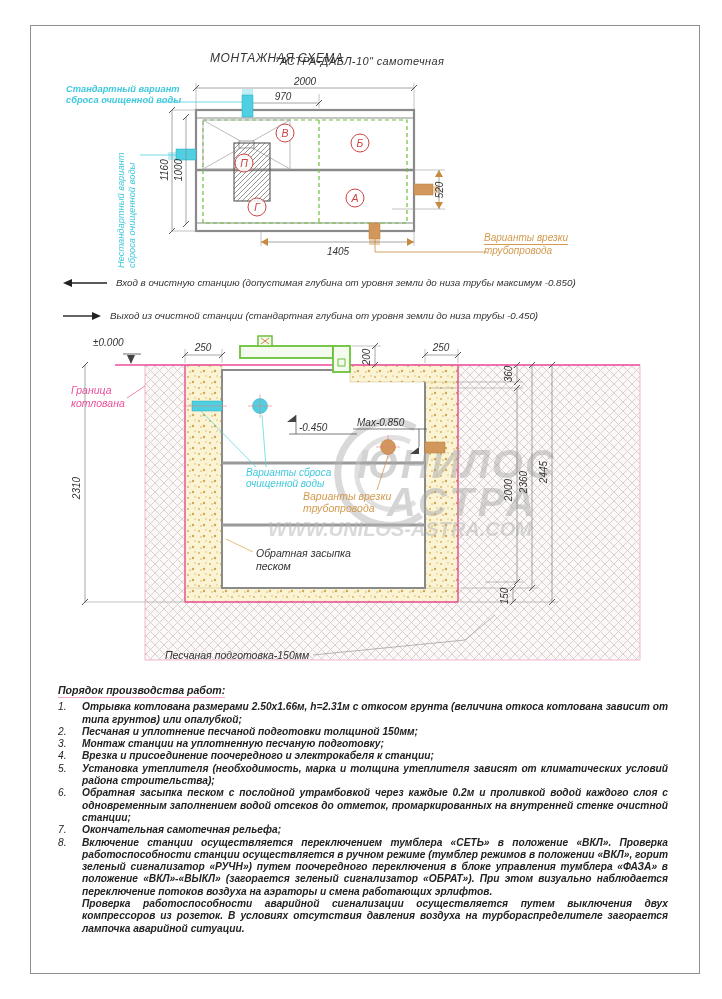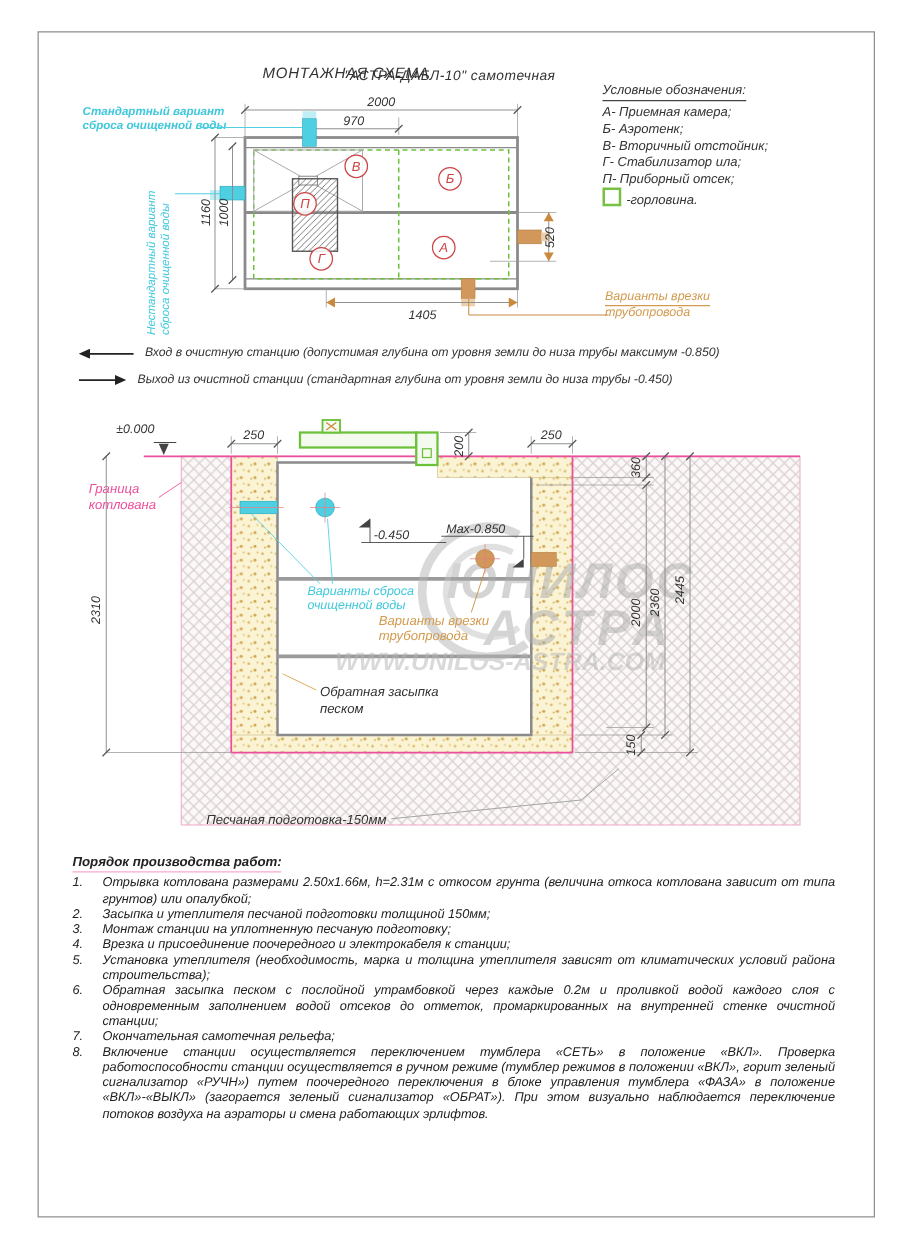--- a/index.html
+++ b/index.html
@@ -16,21 +16,21 @@
   .note-ns{left:116px;top:268px;width:122px;font-size:9.3px;line-height:10.5px;transform:rotate(-90deg);transform-origin:left top;}
   .note-pipe{left:484px;top:232px;font-size:10px;line-height:12.5px;}
   .note-pipe .u{border-bottom:1px solid #D29A4E;padding-bottom:1px;}
   .legend{left:482px;top:66px;font-size:10.4px;line-height:13.2px;}
   .legend .lt{display:inline-block;border-bottom:1px solid #444;padding-bottom:1px;margin-bottom:3px;}
   .legend .sq{display:inline-block;width:11px;height:11px;border:2px solid #76C043;vertical-align:-2px;margin-right:4px;}
   .iorow{left:63px;display:flex;align-items:center;gap:9px;font-size:9.8px;}
   .proc{left:58px;top:684px;width:610px;font-size:10.2px;line-height:12.3px;color:#222;}
   .proc .pt{display:inline-block;font-weight:bold;border-bottom:1px solid #f9a8d4;padding-bottom:1px;margin-bottom:3px;font-size:10.6px;}
   .prow{display:grid;grid-template-columns:24px 1fr;}
-  .prow .txt{text-align:justify;}
+  .prow .txt{text-align:justify;font-weight:bold;}
   svg text{font-family:"Liberation Sans",sans-serif;font-style:italic;}
   .dimt{font-size:10px;fill:#333;}
   .dimline{stroke:#8a8a8a;stroke-width:.75;fill:none;}
   .extline{stroke:#9a9a9a;stroke-width:.6;fill:none;}
 </style>
 </head>
 <body>
 
 <div class="page">
   <div class="frame"></div>
@@ -44,29 +44,20 @@
   </div>
   <div class="abs ital cyan note-ns">
     <div>Нестандартный вариант</div>
       <div>сброса очищенной воды</div>
   </div>
   <div class="abs ital orange note-pipe">
     <div><span class="u">Варианты врезки</span></div>
       <div>трубопровода</div>
   </div>
 
-  <div class="abs ital legend">
-    <span class="lt">Условные обозначения:</span>
-    <div>А- Приемная камера;</div>
-    <div>Б- Аэротенк;</div>
-    <div>В- Вторичный отстойник;</div>
-    <div>Г- Стабилизатор ила;</div>
-    <div>П- Приборный отсек;</div>
-    <div><span class="sq"></span><span>-горловина.</span></div>
-  </div>
 
   <svg class="abs" style="left:62px;top:76px;" width="425" height="200">
     <defs>
       <pattern id="diag" width="5" height="5" patternUnits="userSpaceOnUse">
           <path d="M0 5 L5 0" stroke="#666" stroke-width=".7"></path>
         </pattern>
       <g id="tk">
           <line x1="-3" y1="3" x2="3" y2="-3" stroke="#555" stroke-width="1"></line>
         </g>
     </defs>
@@ -177,21 +168,21 @@
     <polyline points="313,163 313,176 425,176" fill="none" stroke="#C98A3E" stroke-width=".8"></polyline>
   </svg>
 
   <div class="abs ital iorow" style="top:277px;font-style:italic;">
     <svg width="44" height="8">
         <line x1="9" y1="4" x2="44" y2="4" stroke="#222" stroke-width="1.4"></line>
         <polygon points="9,0 9,8 0,4" fill="#222"></polygon>
       </svg>
     <span>Вход в очистную станцию (допустимая глубина от уровня земли до низа трубы максимум -0.850)</span>
   </div>
-  <div class="abs ital iorow" style="top:298px;justify-content:flex-end;">
+  <div class="abs ital iorow" style="top:310px;justify-content:flex-end;">
     <svg width="38" height="8">
         <line x1="0" y1="4" x2="29" y2="4" stroke="#222" stroke-width="1.4"></line>
         <polygon points="29,0 29,8 38,4" fill="#222"></polygon>
       </svg>
     <span>Выход из очистной станции (стандартная глубина от уровня земли до низа трубы -0.450)</span>
   </div>
 
   <svg class="abs" style="left:65px;top:330px;" width="605" height="350">
     <defs>
       <pattern id="hatch" width="9" height="9" patternUnits="userSpaceOnUse">
@@ -377,21 +368,21 @@
   </svg>
 
   <div class="abs ital proc">
     <span class="pt">Порядок производства работ:</span>
     <div class="prow">
         <span>1.</span>
         <span class="txt">Отрывка котлована размерами 2.50х1.66м, h=2.31м с откосом грунта (величина откоса котлована зависит от типа грунтов) или опалубкой;</span>
       </div>
     <div class="prow">
         <span>2.</span>
-        <span class="txt">Засыпка и утеплителя песчаной подготовки толщиной 150мм;</span>
+        <span class="txt">Песчаная и уплотнение песчаной подготовки толщиной 150мм;</span>
       </div>
     <div class="prow">
         <span>3.</span>
         <span class="txt">Монтаж станции на уплотненную песчаную подготовку;</span>
       </div>
     <div class="prow">
         <span>4.</span>
         <span class="txt">Врезка и присоединение поочередного и электрокабеля к станции;</span>
       </div>
     <div class="prow">
@@ -403,14 +394,18 @@
         <span class="txt">Обратная засыпка песком с послойной утрамбовкой через каждые 0.2м и проливкой водой каждого слоя с одновременным заполнением водой отсеков до отметок, промаркированных на внутренней стенке очистной станции;</span>
       </div>
     <div class="prow">
         <span>7.</span>
         <span class="txt">Окончательная самотечная рельефа;</span>
       </div>
     <div class="prow">
         <span>8.</span>
         <span class="txt">Включение станции осуществляется переключением тумблера «СЕТЬ» в положение «ВКЛ». Проверка работоспособности станции осуществляется в ручном режиме (тумблер режимов в положении «ВКЛ», горит зеленый сигнализатор «РУЧН») путем поочередного переключения в блоке управления тумблера «ФАЗА»  в положение «ВКЛ»-«ВЫКЛ» (загорается зеленый сигнализатор «ОБРАТ»).   При этом визуально наблюдается переключение потоков воздуха на аэраторы и смена работающих эрлифтов.</span>
       </div>
+    <div class="prow">
+        <span></span>
+        <span class="txt">Проверка работоспособности аварийной сигнализации осуществляется путем выключения двух компрессоров из розеток. В условиях  отсутствия давления воздуха на турбораспределителе загорается лампочка аварийной ситуации.</span>
+      </div>
   </div>
 </div>
 
 </body></html>

